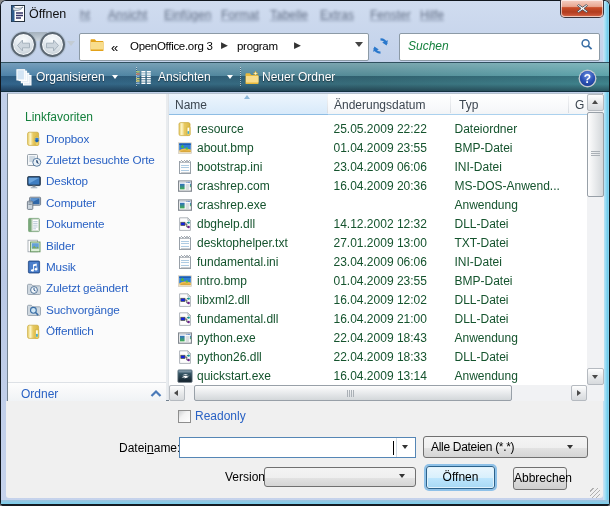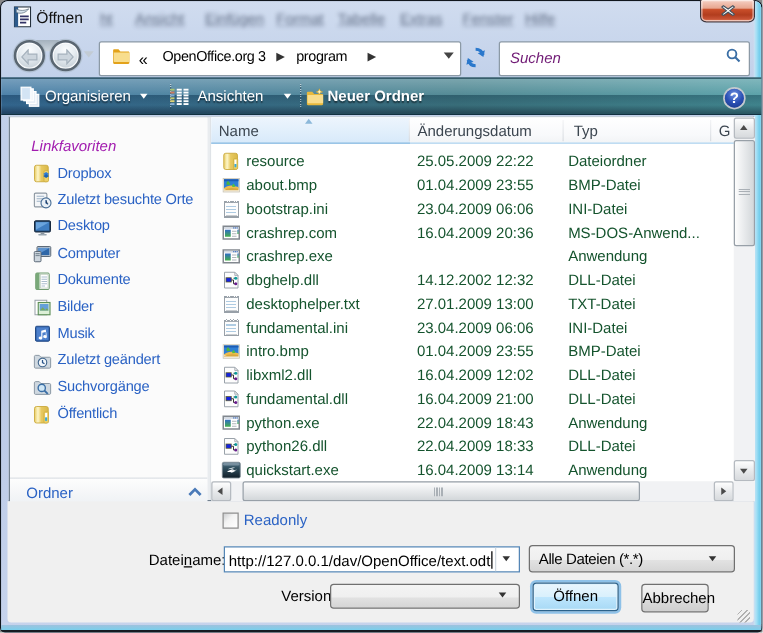--- a/index.html
+++ b/index.html
@@ -21,21 +21,21 @@
 #title{position:absolute;left:29px;top:6.5px;font-size:12.5px;color:#101010;}
 #ticon{position:absolute;left:11px;top:5px;}
 #close{position:absolute;left:561px;top:0px;width:42px;height:17px;border-radius:1px 1px 4px 4px;
  background:linear-gradient(to bottom,#f6d0c4 0%,#e8a791 38%,#c94e2a 45%,#b23d1e 70%,#c65134 88%,#e07a58 100%);
  box-shadow:inset 0 0 0 1px rgba(255,255,255,.6), 0 0 0 1px #3a353d, 0 1px 0 rgba(255,255,255,.45);}
 #close svg{position:absolute;left:16px;top:4px;}
 
 .navbox{position:absolute;top:33px;height:26px;background:#fff;border:1px solid #8c9aa6;border-radius:2px;}
 #crumb{left:79px;width:288px;}
 #search{left:399px;width:199px;}
-#suchen{position:absolute;left:8px;top:5px;color:#701a75;font-style:italic;}
+#suchen{position:absolute;left:8px;top:5px;color:#15803d;font-style:italic;}
 .circ{position:absolute;top:32px;width:25px;height:25px;border-radius:50%;box-sizing:border-box;
  border:2px solid #5a6671;
  background:radial-gradient(circle at 50% 28%,#fafcfd 0%,#e7edf2 40%,#c9d2d9 78%,#dfe6eb 100%);
  box-shadow:0 0 0 1px rgba(160,175,188,.5), inset 0 0 0 1px rgba(255,255,255,.8);}
 #bridge{position:absolute;left:29px;top:31.5px;width:18px;height:9px;background:linear-gradient(to bottom,#a4b1bd,#cdd6de);border-radius:0 0 40% 40%;}
 
 #tbar{position:absolute;left:1px;top:62px;width:608px;height:30px;
  background:linear-gradient(to right,#3a74a0 0%,#417e8a 60%,#4a98a0 100%);}
 #tbar .sheen{position:absolute;left:0;top:0;width:100%;height:100%;
  background:linear-gradient(to bottom,rgba(255,255,255,.30) 0%,rgba(255,255,255,.10) 46%,rgba(0,10,30,.26) 47%,rgba(0,5,20,.14) 75%,rgba(0,0,15,.44) 100%);
@@ -171,37 +171,37 @@
         <rect x="0.2" y="10.2" width="3.4" height="1.5" fill="#e2d472"></rect>
         <rect x="0.2" y="12.5" width="3.4" height="1.5" fill="#88b0d8"></rect>
       </svg></div>
 <div class="tbtn" style="left:158px;top:63px;">Ansichten<span class="darr" style="margin-left:16px;"></span></div>
 <div class="tsep" style="left:240px;top:67px;"></div>
 <div class="abs" style="left:244px;top:70px;"><svg width="16" height="16" viewBox="0 0 16 16">
         <path d="M1.5 4.2c0-.5.4-.9.9-.9h3.4l1.5 1.8h6.3c.5 0 .9.4.9.9v7.2c0 .5-.4.9-.9.9H2.4c-.5 0-.9-.4-.9-.9z" fill="#e8b93c"></path>
         <path d="M2 6h12.5v5.7c0 .5-.4.9-.9.9H2.9c-.5 0-.9-.4-.9-.9z" fill="#f8dd8d"></path>
         <path d="M11.5 1l.7 1.8 1.8.7-1.8.7-.7 1.8-.7-1.8-1.8-.7 1.8-.7z" fill="#fef6c8" stroke="#d9a520" stroke-width=".5"></path>
       </svg></div>
-<div class="tbtn" style="left:262px;top:63px;font-weight:bold;">Neuer Ordner</div>
+<div class="tbtn" style="left:262px;top:63px;">Neuer Ordner</div>
 <div class="abs" style="left:578px;top:69px;"><svg width="19" height="19" viewBox="0 0 19 19">
         <circle cx="9.5" cy="9.5" r="9" fill="#c3c9cf"></circle>
         <circle cx="9.5" cy="9.5" r="7.3" fill="#2b50b4"></circle>
         <circle cx="9.5" cy="9.5" r="7.6" fill="url(#hg)"></circle>
         <defs>
           <radialGradient id="hg" cx=".5" cy=".3" r=".8">
             <stop offset="0" stop-color="#6d90e0"></stop>
             <stop offset=".55" stop-color="#2b50b4"></stop>
             <stop offset="1" stop-color="#1b3a8c"></stop>
           </radialGradient>
         </defs>
         <text x="9.5" y="13.6" text-anchor="middle" font-family="Liberation Sans" font-size="12" font-weight="bold" fill="#fff">?</text>
       </svg></div>
 <div id="content">
 <div id="sidebar">
-<div class="abs" style="left:17px;top:16px;color:#a21caf;font-style:italic;">Linkfavoriten</div>
+<div class="abs" style="left:17px;top:16px;color:#15803d;">Linkfavoriten</div>
 <div class="sicon" style="top:37.0px;"><svg width="16" height="16" viewBox="0 0 16 16">
             <defs>
               <linearGradient id="sf1" x1="0" y1="0" x2="1" y2="0">
                 <stop offset="0" stop-color="#e8cb62"></stop>
                 <stop offset=".25" stop-color="#fdf6c9"></stop>
                 <stop offset=".5" stop-color="#e8c95f"></stop>
                 <stop offset="1" stop-color="#d9b848"></stop>
               </linearGradient>
             </defs>
             <rect x="1.6" y="1.2" width="11" height="13.2" rx="1.6" fill="url(#sf1)" stroke="#c9a83a" stroke-width=".7"></rect>
@@ -529,21 +529,20 @@
 <div class="sthumbh" style="left:25px;top:291px;width:318px;height:16px;"></div>
 <div class="abs" style="left:178px;top:296px;width:8px;height:7px;background:repeating-linear-gradient(to right,#aab0b6 0 1px,transparent 1px 2px);"></div>
 <div class="abs sb" style="left:418px;top:291px;width:17px;height:16px;background:#f1f2f4;"></div>
 </div>
 </div>
 <div id="footer"></div>
 <div class="chk"></div>
 <div class="lbl" style="left:195px;top:409px;color:#2a62c4;">Readonly</div>
 <div class="lbl" style="left:119px;top:441px;">Datei<span style="text-decoration:underline">n</span>ame:</div>
 <div id="fname">
-      <div class="txt">http://127.0.0.1/dav/OpenOffice/text.odt</div>
       <div style="position:absolute;left:212.5px;top:3px;width:1px;height:14px;background:#000;"></div>
     </div>
 <div class="abs" style="left:396px;top:438px;width:1px;height:19px;background:#d0d8e0;"></div>
 <div class="carr" style="left:402px;top:445px;"></div>
 <div class="combo" style="left:423px;top:436px;width:165px;height:22px;"></div>
 <div class="lbl" style="left:431px;top:440px;letter-spacing:-.3px;">Alle Dateien (*.*)</div>
 <div class="carr" style="left:567px;top:445px;"></div>
 <div class="lbl" style="left:225px;top:470px;">Version</div>
 <div class="combo" style="left:264px;top:467px;width:152px;height:20px;"></div>
 <div class="carr" style="left:399px;top:474px;"></div>

